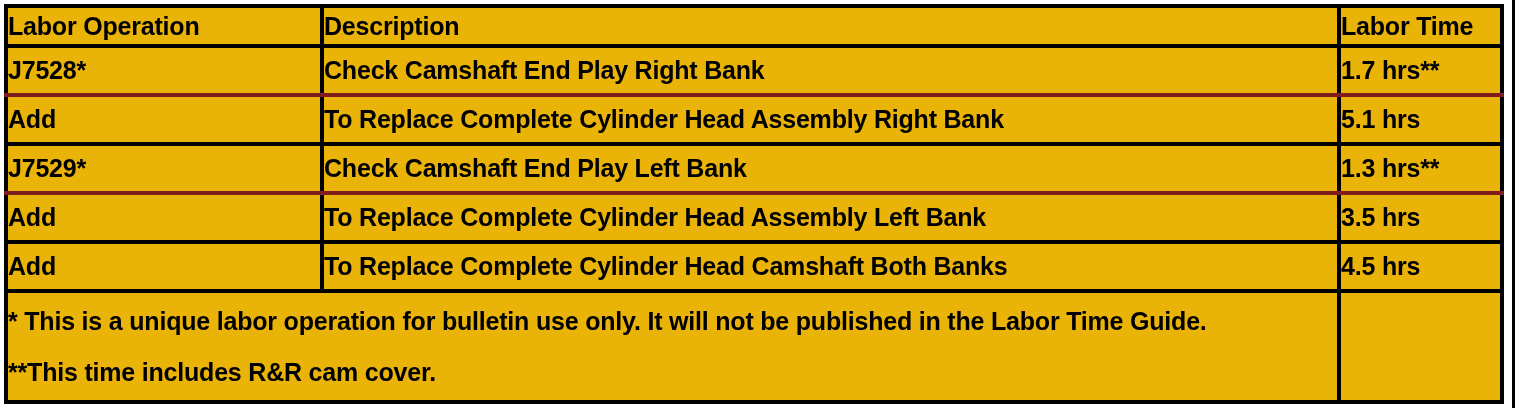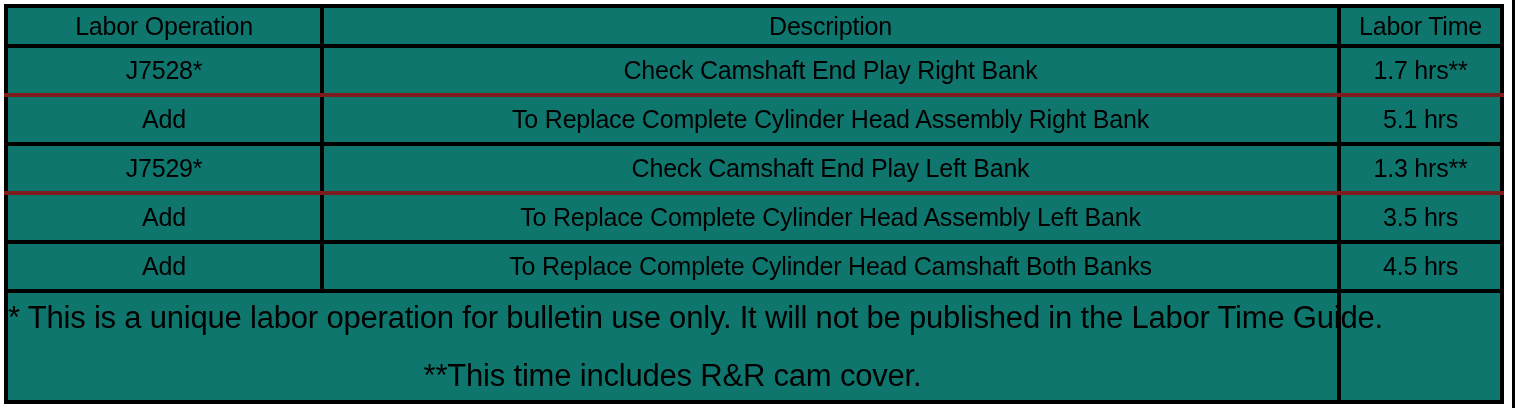--- a/index.html
+++ b/index.html
@@ -44,24 +44,24 @@
     table-layout: fixed;
     background: #ffffff;
     box-sizing: border-box;
     border: 4px solid #000000;
   }
 
   #labor-table td,
   #labor-table th {
     padding: 0;
     margin: 0;
-    background: #0f766e;
+    background: #eab308;
     vertical-align: middle;
-    text-align: center;
-    font-weight: normal;
+    text-align: left;
+    font-weight: bold;
     font-size: 25px;
     line-height: 1.05;
     letter-spacing: -0.2px;
     color: #000000;
   }
 
   
   col.c-op   { width: 316px; }
   col.c-desc { width: 1017px; }
   col.c-time { width: 163px; }
@@ -91,21 +91,21 @@
   tr.note-row td {
     height: 100px;
     vertical-align: top;
   }
   tr.note-row td.col-note {
     text-align: left;
     border-right: 4px solid #000000;
     padding: 9px 0 0 6px;
   }
   .note-line {
-    font-size: 31px;
+    font-size: 25px;
     line-height: 1.08;
     white-space: nowrap;
   }
   .note-gap { height: 24px; }
 </style>
 </head>
 <body>
 
 <div id="page">
 

